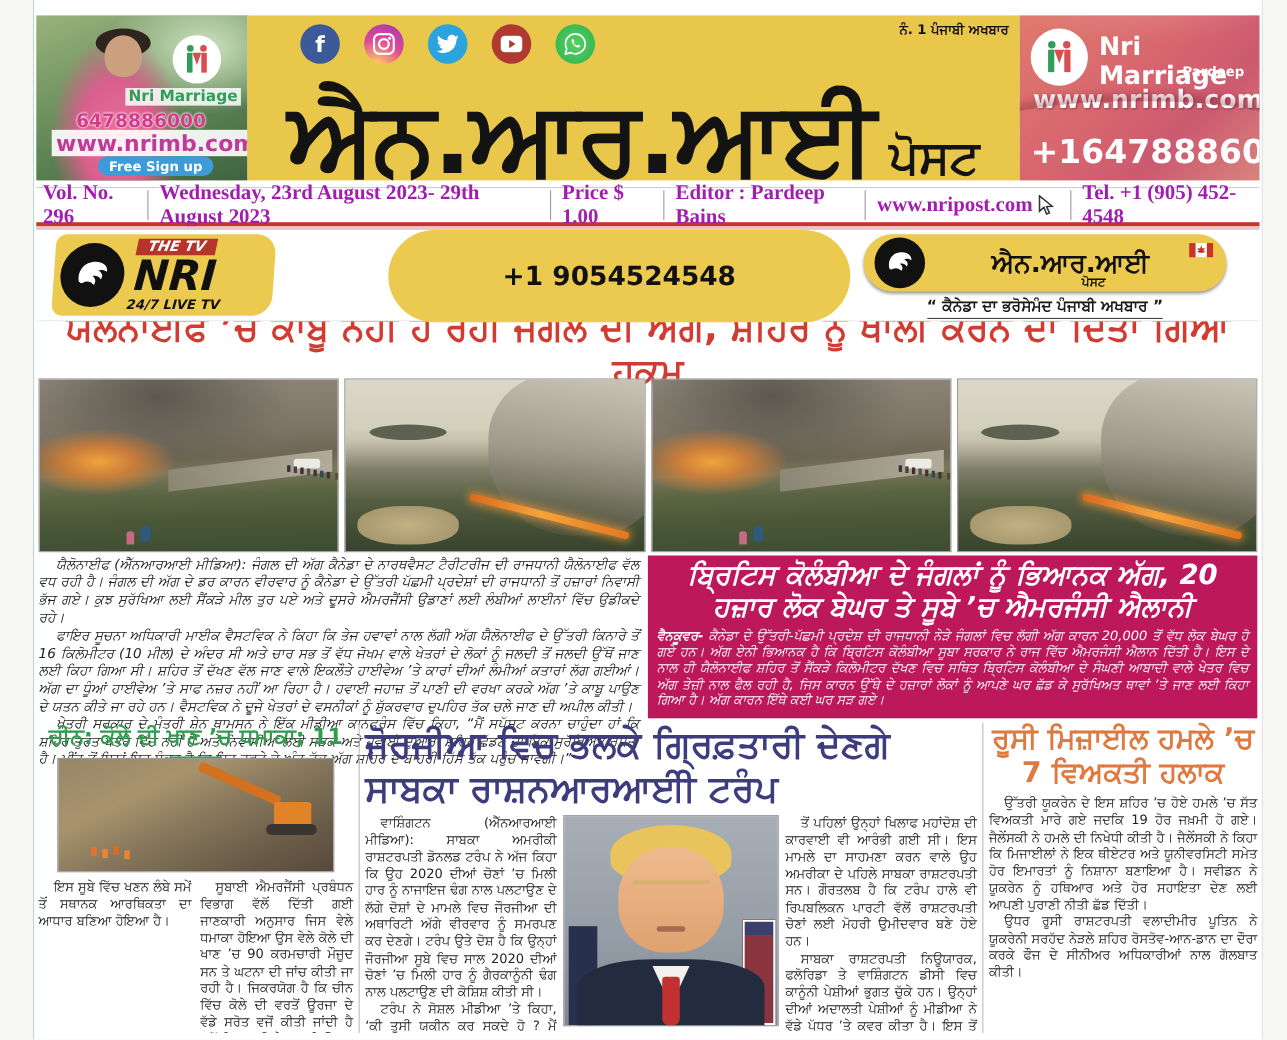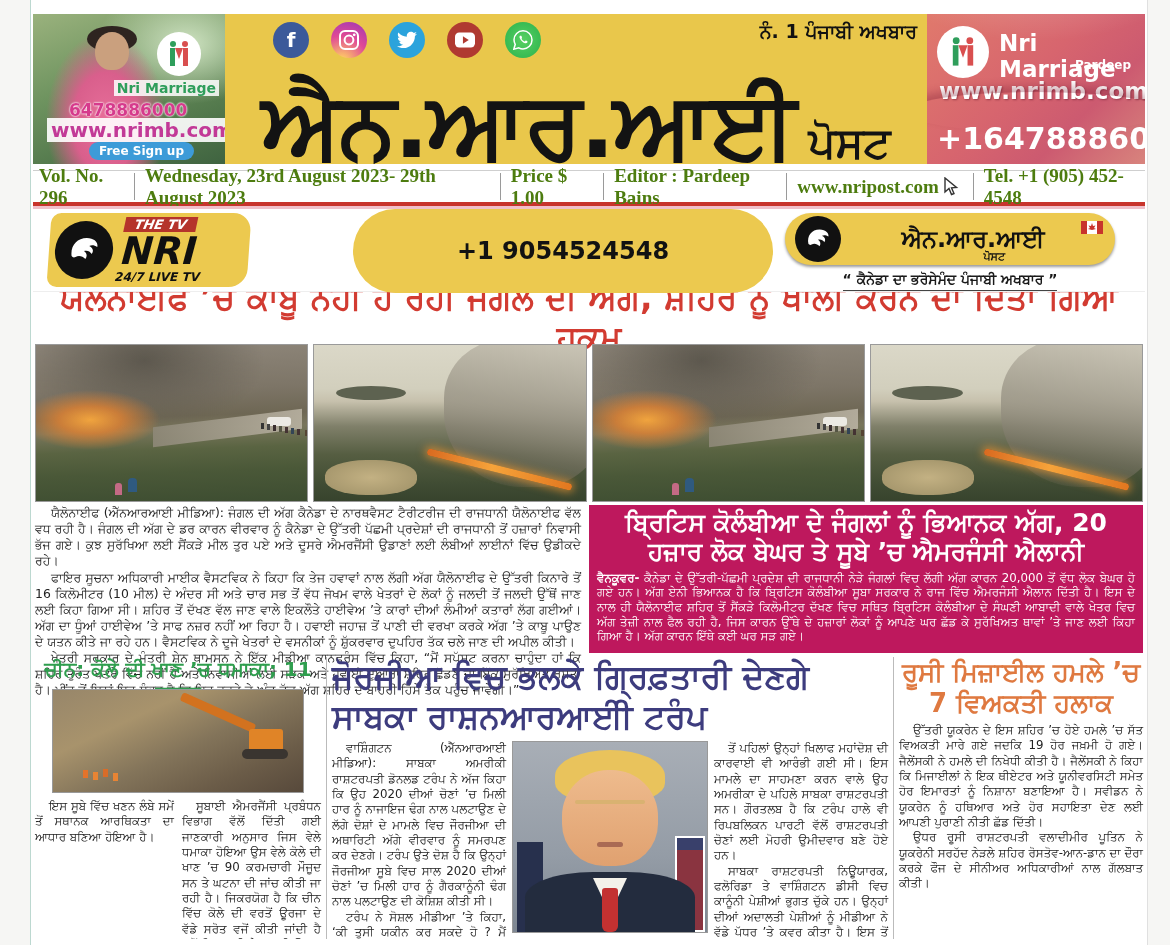--- a/index.html
+++ b/index.html
@@ -24,39 +24,39 @@
   .adl-url { position:absolute; left:14px; top:104px; font-size:20px; font-weight:bold; color:#c23a97; background:rgba(255,255,255,.9); padding:0 4px; }
   .adl-cta { position:absolute; left:56px; top:128px; font-size:12px; font-weight:bold; color:#fff; background:#3d9bd8; border-radius:9px; padding:2px 10px; }
   .masthead { position:relative; flex:1; height:150px; margin-top:4px; background:#e9c74b; overflow:hidden; }
   .social-row { position:absolute; left:48px; top:8px; display:flex; gap:22px; }
   .sicon { width:36px; height:36px; border-radius:50%; display:flex; align-items:center; justify-content:center; color:#fff; font-weight:bold; font-size:20px; }
   .sicon.fb { background:#3c5a9a; }
   .sicon.ig { background:radial-gradient(circle at 30% 110%, #fdc468 10%, #df4996 55%, #9b36b7 100%); }
   .sicon.tw { background:#2ba3dc; }
   .sicon.yt { background:#b03a31; }
   .sicon.wa { background:radial-gradient(circle,#57d163 0%, #2bb14c 100%); }
-  .m-no1 { position:absolute; right:10px; top:6px; font-size:19px; font-weight:bold; color:#111; }
+  .m-no1 { position:absolute; right:10px; top:6px; font-size:12px; font-weight:bold; color:#111; }
   .m-title-row { position:absolute; left:0; right:0; bottom:-8px; display:flex; align-items:baseline; justify-content:center; gap:14px; }
   .m-title { font-size:92px; font-weight:bold; color:#131313; line-height:1; letter-spacing:-2px; }
   .m-suffix { font-size:42px; font-weight:bold; color:#131313; }
   .ad-right { position:relative; width:218px; height:150px; margin-top:4px; overflow:hidden; color:#fff;
               background:
                 radial-gradient(ellipse 260px 120px at 50% -30%, rgba(255,255,255,.25), rgba(255,255,255,0) 60%),
                 linear-gradient(135deg,#e0796c 0%, #d7656e 45%, #cc5a70 70%, #d8847d 100%); }
   .ad-right .swoosh { position:absolute; left:-10%; top:52%; width:120%; height:40px; border-radius:50%;
                       box-shadow:0 -6px 8px rgba(120,30,50,.35); }
   .adr-logo { position:absolute; left:10px; top:12px; width:52px; height:52px; border-radius:50%; background:#fff; display:flex; align-items:center; justify-content:center; }
   .adr-brand { position:absolute; left:72px; top:16px; font-size:23px; font-weight:bold; }
   .adr-bureau { position:absolute; right:14px; top:44px; font-size:12px; font-weight:bold; }
   .adr-url { position:absolute; left:12px; top:64px; font-size:23px; font-weight:bold; text-shadow:1px 1px 2px rgba(100,20,40,.5); }
   .adr-phone { position:absolute; left:10px; bottom:8px; font-size:30px; font-weight:bold; }
 
   
   .info-bar { display:flex; align-items:center; height:32px; margin-top:2px; border-top:1px solid #cfcfcf;
-              font-family:"Liberation Serif", serif; font-weight:bold; font-size:19px; color:#4d7c0f; padding:0 6px; }
+              font-family:"Liberation Serif", serif; font-weight:bold; font-size:19px; color:#a21caf; padding:0 6px; }
   .info-bar .sep { align-self:stretch; border-left:1px solid #9a9a9a; margin:2px 10px; }
   .cursor-wrap { margin:0 4px; display:flex; }
   .red-rule { height:4px; background:#c8342c; }
 
   
   .tv-banner { position:relative; height:86px; border-top:3px solid #f0c0ca; border-bottom:1px solid #eee; background:#fff; display:flex; align-items:center; }
   .tv-logo { position:relative; width:200px; height:74px; margin-left:16px; background:#ecc94f; border-radius:10px 18px 18px 10px;
              transform:skewX(-4deg); display:flex; align-items:center; }
   .tv-lion { width:58px; height:58px; border-radius:50%; background:#111; margin-left:6px; display:flex; align-items:center; justify-content:center; }
   .tv-texts { display:flex; flex-direction:column; align-items:center; margin-left:4px; }
@@ -93,21 +93,21 @@
       box-shadow:-14px 4px 0 -1px #c46a85; }
   .photo-b { background:
       linear-gradient(180deg,#dbd8c8 0%, #d2cfbd 28%, #c7c1ad 36%, #80806a 52%, #565e42 70%, #414d34 88%, #37432d 100%); }
   .photo-b .island { position:absolute; left:8%; top:26%; width:26%; height:9%; border-radius:50%; background:#5d6250; }
   .photo-b .smoke { position:absolute; right:-6%; top:-4%; width:58%; height:95%;
       background:linear-gradient(190deg, rgba(205,200,185,.95) 0%, rgba(160,155,140,.9) 45%, rgba(120,115,100,.65) 75%, rgba(120,115,100,0) 100%);
       border-radius:40% 20% 40% 50%; }
   .photo-b .fireline { position:absolute; right:4%; bottom:18%; width:55%; height:7px; background:linear-gradient(90deg,#d96a20,#f6a33a 45%,#e2771f); transform:rotate(14deg); border-radius:4px; box-shadow:0 0 8px 2px rgba(240,150,50,.7); }
   .photo-b .pond { position:absolute; left:4%; bottom:4%; width:34%; height:22%; border-radius:45%; background:radial-gradient(#c3b183,#9d8f66); }
 
-  .lead-row { display:flex; gap:8px; height:148px; margin-top:3px; padding:0 2px; }
+  .lead-row { display:flex; gap:8px; height:148px; margin-top:3px; padding:0 2px;font-style:italic; }
   .lead-text { width:546px; font-size:12.4px; line-height:1.3; color:#222; text-align:justify; }
   .lead-text p { text-indent:16px; }
   .bc-box { flex:1; background:#be185d; color:#fff; padding:4px 8px 6px; }
   .bc-head { font-size:25px; font-weight:bold; line-height:1.15; text-align:center; margin-bottom:4px; }
   .bc-body { font-size:11.8px; line-height:1.25; text-align:justify; }
   .bc-body .dl { font-weight:bold; }
 
   
   .bottom-row { display:flex; height:282px; margin-top:4px; padding:0 2px; overflow:hidden; }
   .vdiv { border-left:1px solid #bbb; margin:0 5px; }

